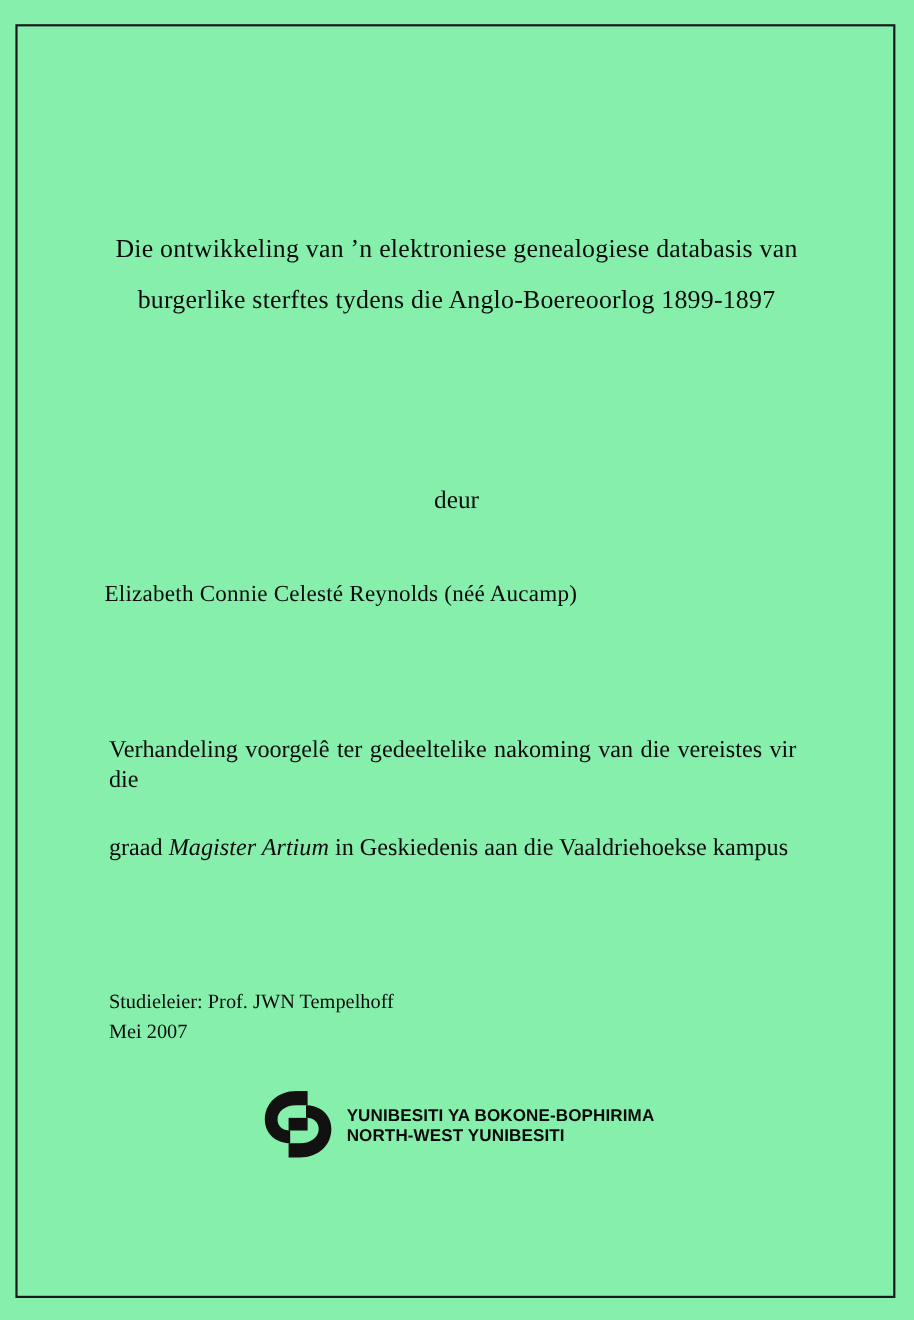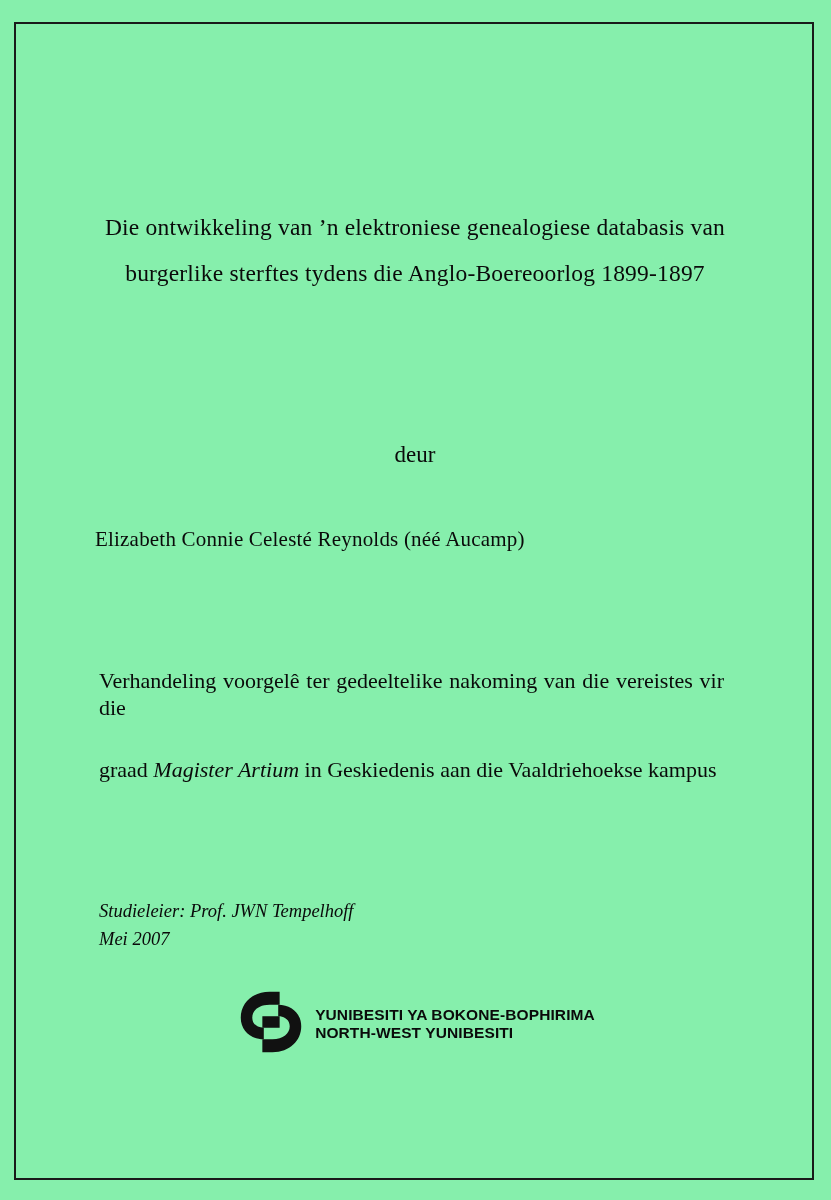--- a/index.html
+++ b/index.html
@@ -92,21 +92,20 @@
   }
 
   .supervisor {
     position: absolute;
     top: 875px;
     left: 4px;
     width: 500px;
     font-size: 18.5px;
     line-height: 28px;
     text-align: left;
-    font-style: italic;
   }
 
   .logo-wrap {
     position: absolute;
     top: 962px;
     left: 0;
     width: 640px;
     display: flex;
     justify-content: center;
     align-items: center;

